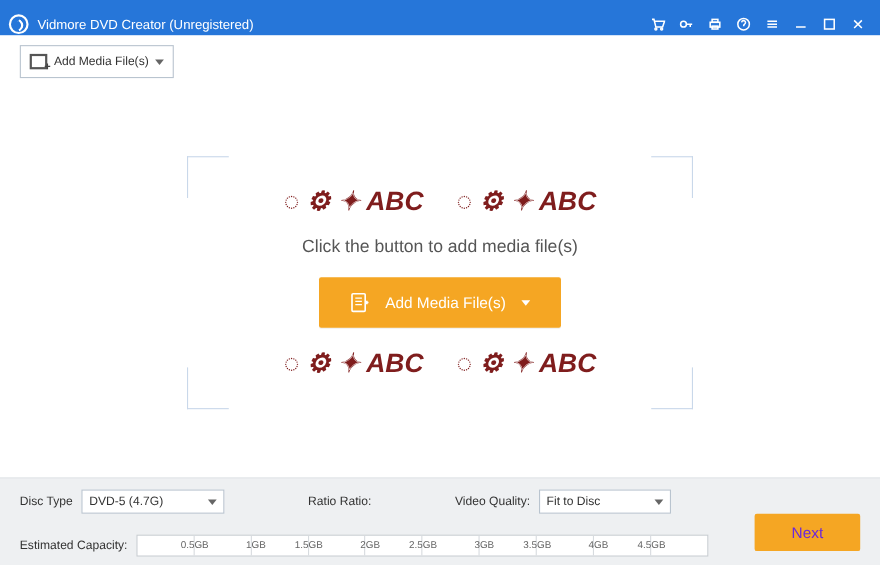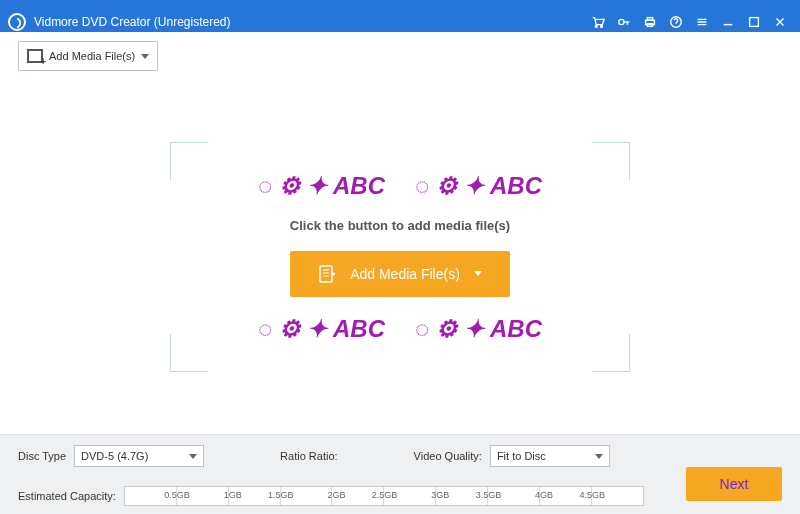--- a/index.html
+++ b/index.html
@@ -30,23 +30,23 @@
   .canvas { height: 354px; position: relative; display: flex; align-items: center; justify-content: center; }
   .dz {
     width: 460px; height: 230px; position: relative; display: flex;
     flex-direction: column; align-items: center; justify-content: center; gap: 18px;
   }
   .corner { position: absolute; width: 38px; height: 38px; border: 1px solid #c9d8ea; }
   .corner.tl { top: 0; left: 0; border-right: none; border-bottom: none; }
   .corner.tr { top: 0; right: 0; border-left: none; border-bottom: none; }
   .corner.bl { bottom: 0; left: 0; border-right: none; border-top: none; }
   .corner.br { bottom: 0; right: 0; border-left: none; border-top: none; }
-  .wm-row { display: flex; gap: 30px; color: #a21caf; font-weight: bold; font-size: 24px; font-style: italic; pointer-events: none; }
+  .wm-row { display: flex; gap: 30px; color: #7f1d1d; font-weight: bold; font-size: 24px; font-style: italic; pointer-events: none; }
   .wm-row .wm { display: flex; align-items: center; gap: 6px; }
-  .dz-text { color: #555; font-size: 13px; z-index: 2; font-weight: bold; }
+  .dz-text { color: #555; font-size: 16px; z-index: 2; }
   .btn-primary {
     background: #f5a623; color: #fff; border: none; height: 46px; padding: 0 28px;
     display: flex; align-items: center; gap: 14px; font-size: 14px; cursor: pointer; z-index: 2;
     border-radius: 2px; box-shadow: 0 1px 0 rgba(0,0,0,.05);
   }
   .btn-primary .mic { width: 18px; height: 20px; }
   .btn-primary .dd-tri { border-top-color: #fff; }
 
   .footer { height: 80px; background: #eef0f2; border-top: 1px solid #e1e4e8; padding: 10px 18px 0; font-size: 11px; color: #333; }
   .row1 { display: flex; align-items: center; gap: 8px; }

